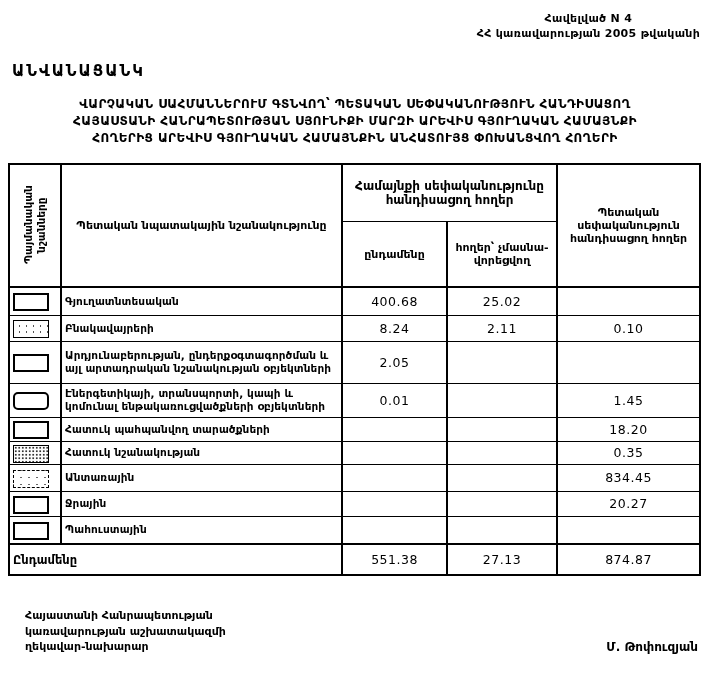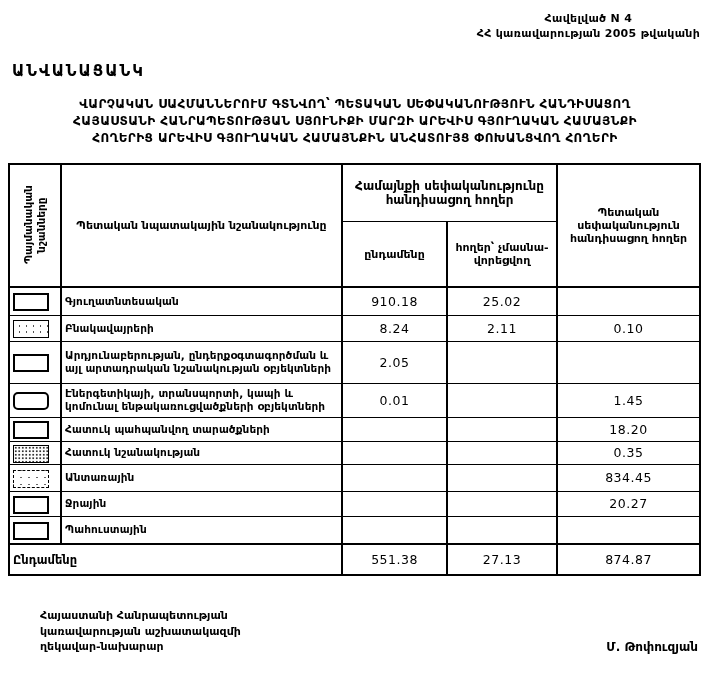--- a/index.html
+++ b/index.html
@@ -112,21 +112,21 @@
     text-align:center; vertical-align:middle;
     font-size:12.5px; letter-spacing:0.5px;
   }
   td.cell-total-label {
     font-size:11.5px; font-weight:bold;
     vertical-align:middle; padding-left:72px;
   }
 
   
   .footer {
-    margin:32px 12px 0 40px;
+    margin:32px 12px 0 25px;
     display:flex; justify-content:space-between; align-items:flex-end;
   }
   .footer-left { font-size:11px; font-weight:bold; line-height:1.4; }
   .signature { font-size:12px; font-weight:bold; padding-bottom:1px; }
 </style>
 </head>
 <body>
 
 <div class="page">
 
@@ -160,21 +160,21 @@
       </tr>
       <tr class="r-h2">
         <th class="h-sub c-val1">ընդամենը</th>
         <th class="h-sub c-val2">հողեր՝ չմասնա-վորեցվող</th>
       </tr>
     </thead>
     <tbody>
       <tr class="r1">
         <td class="cell-sym"><span class="sym sym-plain"></span></td>
         <td class="cell-name c-name">Գյուղատնտեսական</td>
-        <td class="cell-val c-val1">910.18</td>
+        <td class="cell-val c-val1">400.68</td>
         <td class="cell-val c-val2">25.02</td>
         <td class="cell-val c-state"></td>
       </tr>
       <tr class="r2">
         <td class="cell-sym"><span class="sym sym-dots-sparse"></span></td>
         <td class="cell-name c-name">Բնակավայրերի</td>
         <td class="cell-val c-val1">8.24</td>
         <td class="cell-val c-val2">2.11</td>
         <td class="cell-val c-state">0.10</td>
       </tr>

